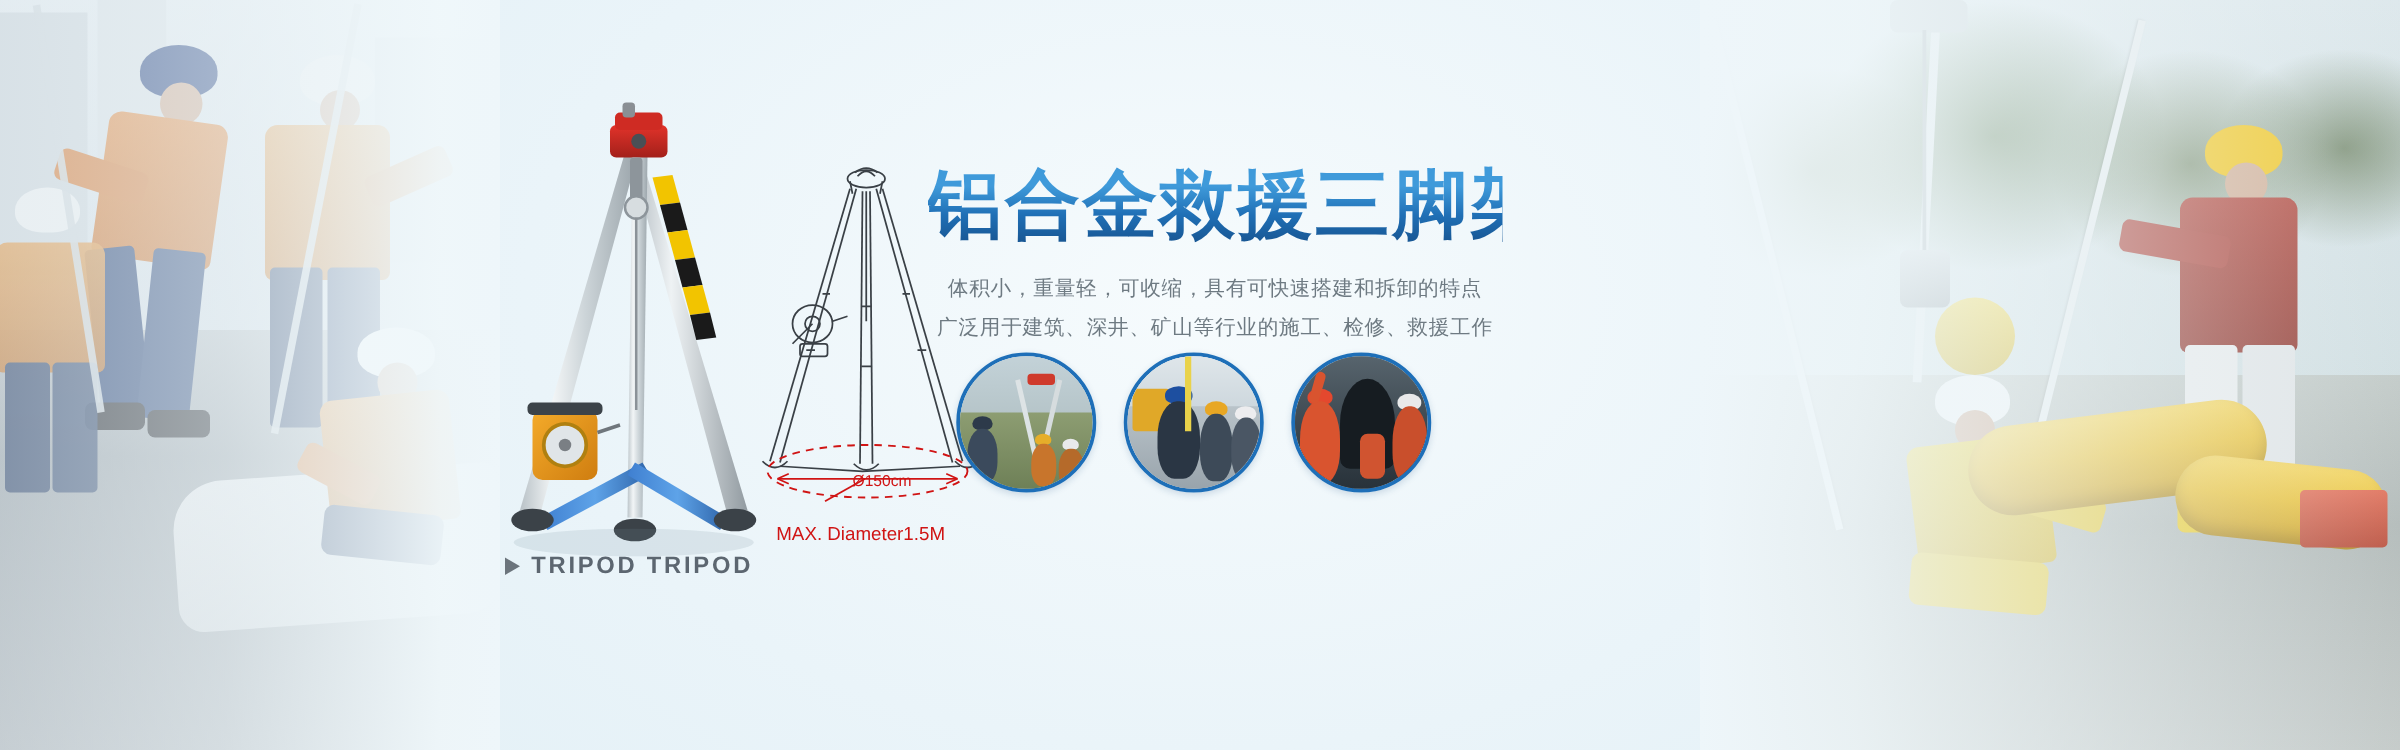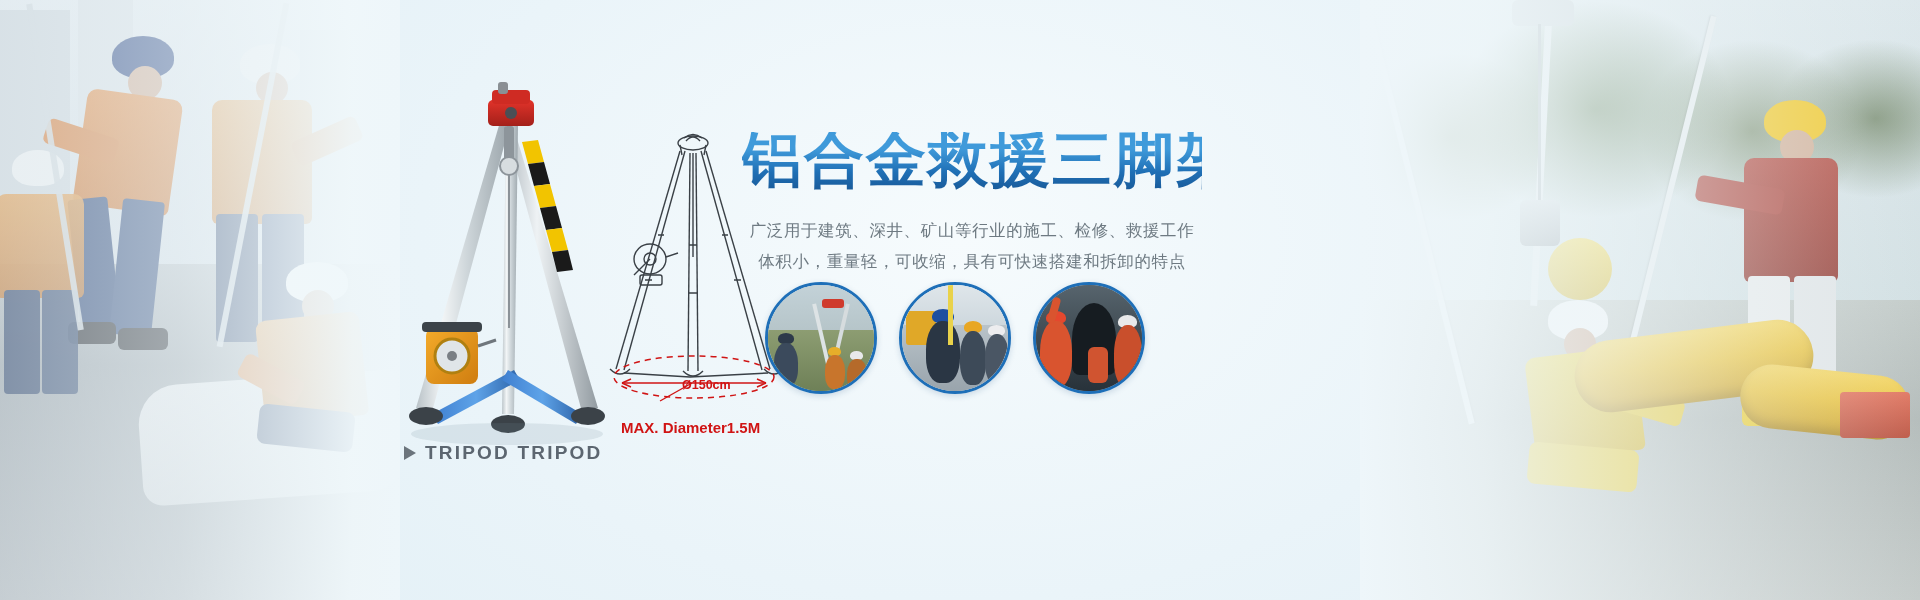--- a/index.html
+++ b/index.html
@@ -84,30 +84,30 @@
     color:#5c6670; font-size:19px; font-weight:bold; letter-spacing:2.2px;
   }
   .caption .tri {
     width:0;height:0;border-left:12px solid #6b747c;
     border-top:7px solid transparent;border-bottom:7px solid transparent;
   }
 
   
   .drawing { position:absolute; left:600px; top:125px; width:185px; height:290px; }
   .dim-label {
-    position:absolute; color:#d01414; font-weight:bold;
+    position:absolute; color:#d01414; font-weight:normal;
     font-family:"Liberation Sans",sans-serif; white-space:nowrap;text-align:right;
   }
   .dim-dia { left:682px; top:378px; font-size:12.5px; }
   .dim-max { left:621px; top:419px; font-size:15px; }
 
   
   .copy { position:absolute; left:742px; top:132px; width:460px; text-align:center; }
   .title {
-    font-family:Liberation Mono, monospace;
+    font-family:Liberation Sans, sans-serif;
     font-weight:bold;
     font-size:60px;
     line-height:1.08;
     letter-spacing:2px;
     background:linear-gradient(to bottom,#3f9ada 0%,#3f9ada 26%,#1f6fb5 62%,#17538f 100%);
     -webkit-background-clip:text; background-clip:text;
     -webkit-text-fill-color:transparent; color:transparent;
     white-space:nowrap;
   }
   .sub {
@@ -353,22 +353,22 @@
       </g>
     </svg>
   </div>
 
   <div class="dim-label dim-dia">Ø150cm</div>
   <div class="dim-label dim-max">MAX. Diameter1.5M</div>
 
   <div class="copy">
     <div class="title">铝合金救援三脚架</div>
     <div class="sub">
+      <div>体积小，重量轻，可收缩，具有可快速搭建和拆卸的特点</div>
       <div>广泛用于建筑、深井、矿山等行业的施工、检修、救援工作</div>
-      <div>体积小，重量轻，可收缩，具有可快速搭建和拆卸的特点</div>
     </div>
   </div>
 
   <div class="thumbs">
 
     <div class="thumb t1">
       <div class="inner">
 
         <div style="position:absolute;left:0;top:0;width:100%;height:46%;background:linear-gradient(#c3d2d8,#b5c4c8);"></div>
         <div style="position:absolute;left:0;bottom:0;width:100%;height:58%;background:linear-gradient(#8d9d72,#6e8057);"></div>

